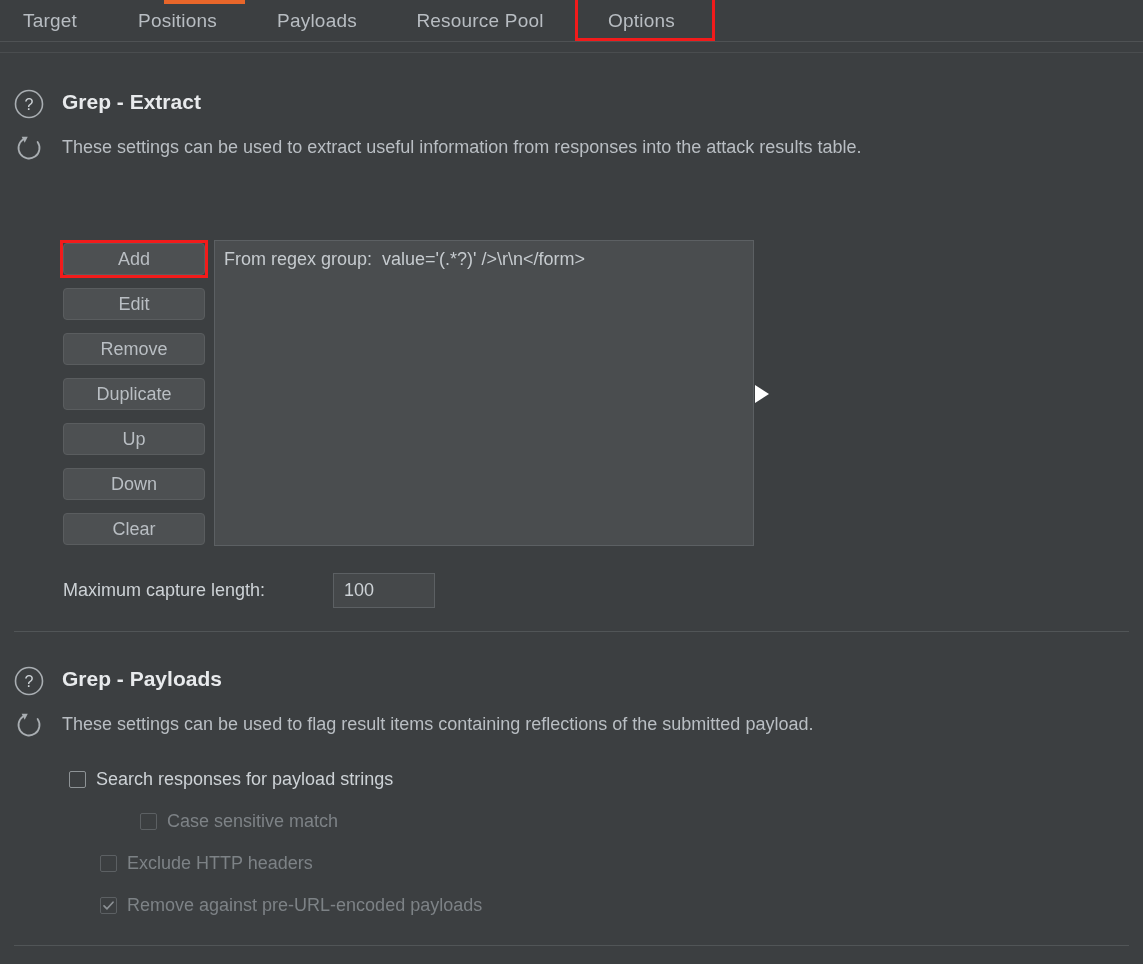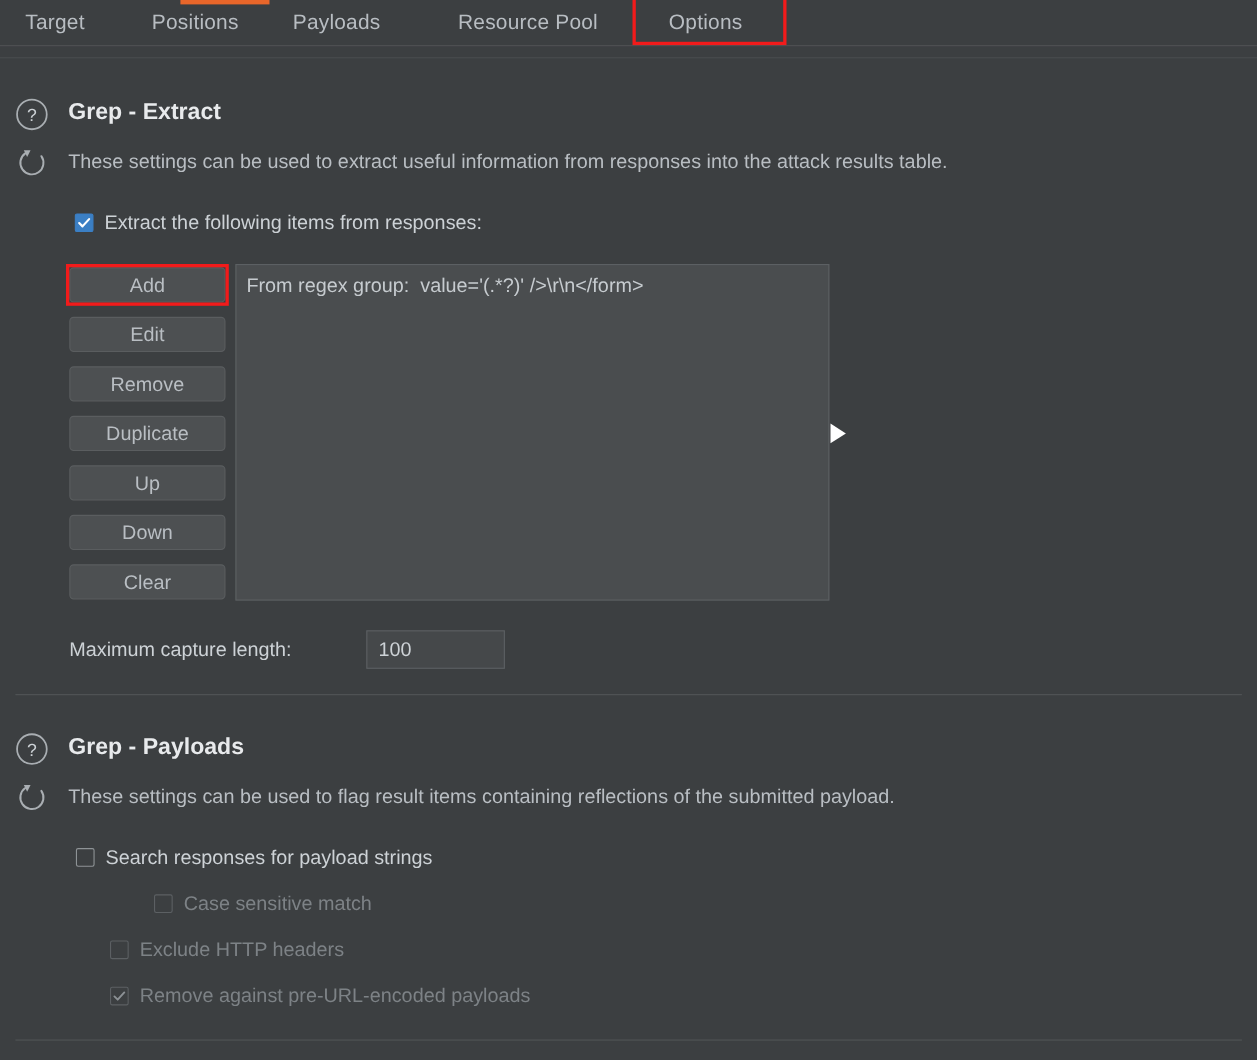--- a/index.html
+++ b/index.html
@@ -118,21 +118,21 @@
     <div class="tab-accent" style="left:164px; width:81px;"></div>
 
     <div class="tab" style="left:10px; width:80px;">
       <span>Target</span>
     </div>
 
     <div class="tab" style="left:120px; width:115px;">
       <span>Positions</span>
     </div>
 
-    <div class="tab" style="left:249px; width:114px;">
+    <div class="tab" style="left:260px; width:114px;">
       <span>Payloads</span>
     </div>
 
     <div class="tab" style="left:398px; width:164px;">
       <span>Resource Pool</span>
     </div>
 
     <div class="tab" style="left:584px; width:115px;justify-content:center;">
       <span>Options</span>
     </div>
@@ -149,28 +149,20 @@
   <div class="sec-title" style="left:62px; top:90px;">Grep - Extract</div>
 
   <div class="icon-reset" style="left:12px; top:131px;">
     <svg width="34" height="34" viewBox="0 0 34 34">
       <path d="M17 6.5 A10.5 10.5 0 1 0 27.5 17" fill="none" stroke="#a9aeb2" stroke-width="1.8" stroke-linecap="round" transform="rotate(-35 17 17)"></path>
       <path d="M17.5 3.5 L22.5 7 L16.5 10.2 Z" fill="#a9aeb2" transform="rotate(-35 17 17)"></path>
     </svg>
   </div>
   <div class="sec-desc" style="left:62px; top:137px;">These settings can be used to extract useful information from responses into the attack results table.</div>
 
-  <div class="cbrow" style="left:68px; top:192px;">
-    <span class="cbox checked-blue">
-      <svg class="tick" width="13" height="13" viewBox="0 0 13 13">
-        <path d="M2 6.8 L5 9.8 L11 3.2" fill="none" stroke="#ffffff" stroke-width="2" stroke-linecap="round" stroke-linejoin="round"></path>
-      </svg>
-    </span>
-    <span class="cblabel">Extract the following items from responses:</span>
-  </div>
 
   <div class="btn" style="left:63px; top:243px;">
     <span>Add</span>
   </div>
   <div class="btn" style="left:63px; top:288px;">
     <span>Edit</span>
   </div>
   <div class="btn" style="left:63px; top:333px;">
     <span>Remove</span>
   </div>
@@ -186,21 +178,21 @@
   <div class="btn" style="left:63px; top:513px;">
     <span>Clear</span>
   </div>
 
   <div class="listpanel">
     <div class="listpanel-row">From regex group:  value='(.*?)' /&gt;\r\n&lt;/form&gt;</div>
   </div>
   <div class="play-tri"></div>
 
   <div class="field-label" style="left:63px; top:580px;">Maximum capture length:</div>
-  <div class="textfield" style="left:333px; top:573px; width:126px; height:35px;">100</div>
+  <div class="textfield" style="left:333px; top:573px; width:102px; height:35px;">100</div>
 
   <div class="divider" style="left:14px; top:631px; width:1115px;"></div>
 
   <div class="icon-help" style="left:12px; top:664px;">
     <svg width="34" height="34" viewBox="0 0 34 34">
       <circle cx="17" cy="17" r="13.5" fill="none" stroke="#a9aeb2" stroke-width="1.6"></circle>
       <text x="17" y="23" font-size="16" font-family="Liberation Sans, sans-serif" fill="#cdd2d6" text-anchor="middle">?</text>
     </svg>
   </div>
   <div class="sec-title" style="left:62px; top:667px;">Grep - Payloads</div>

